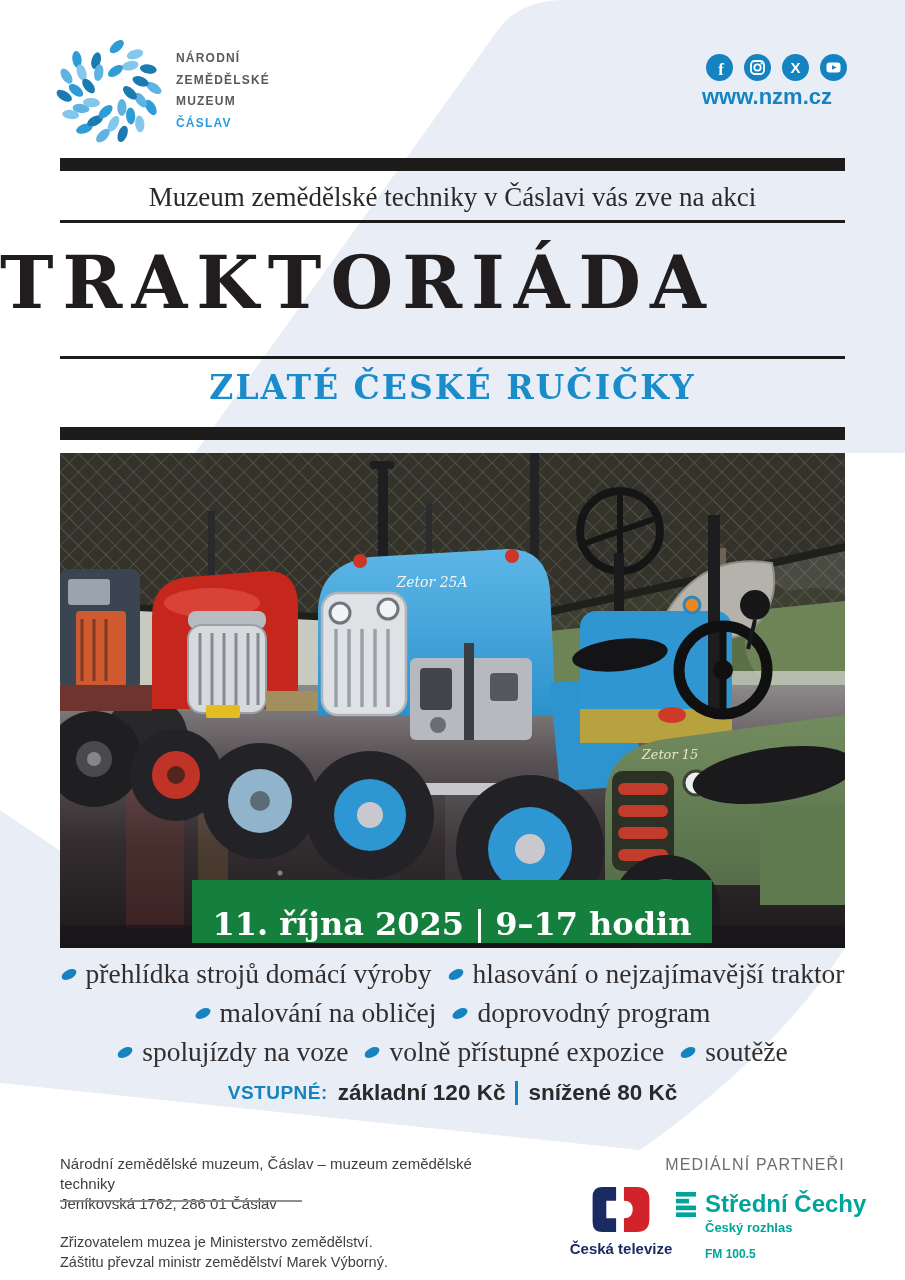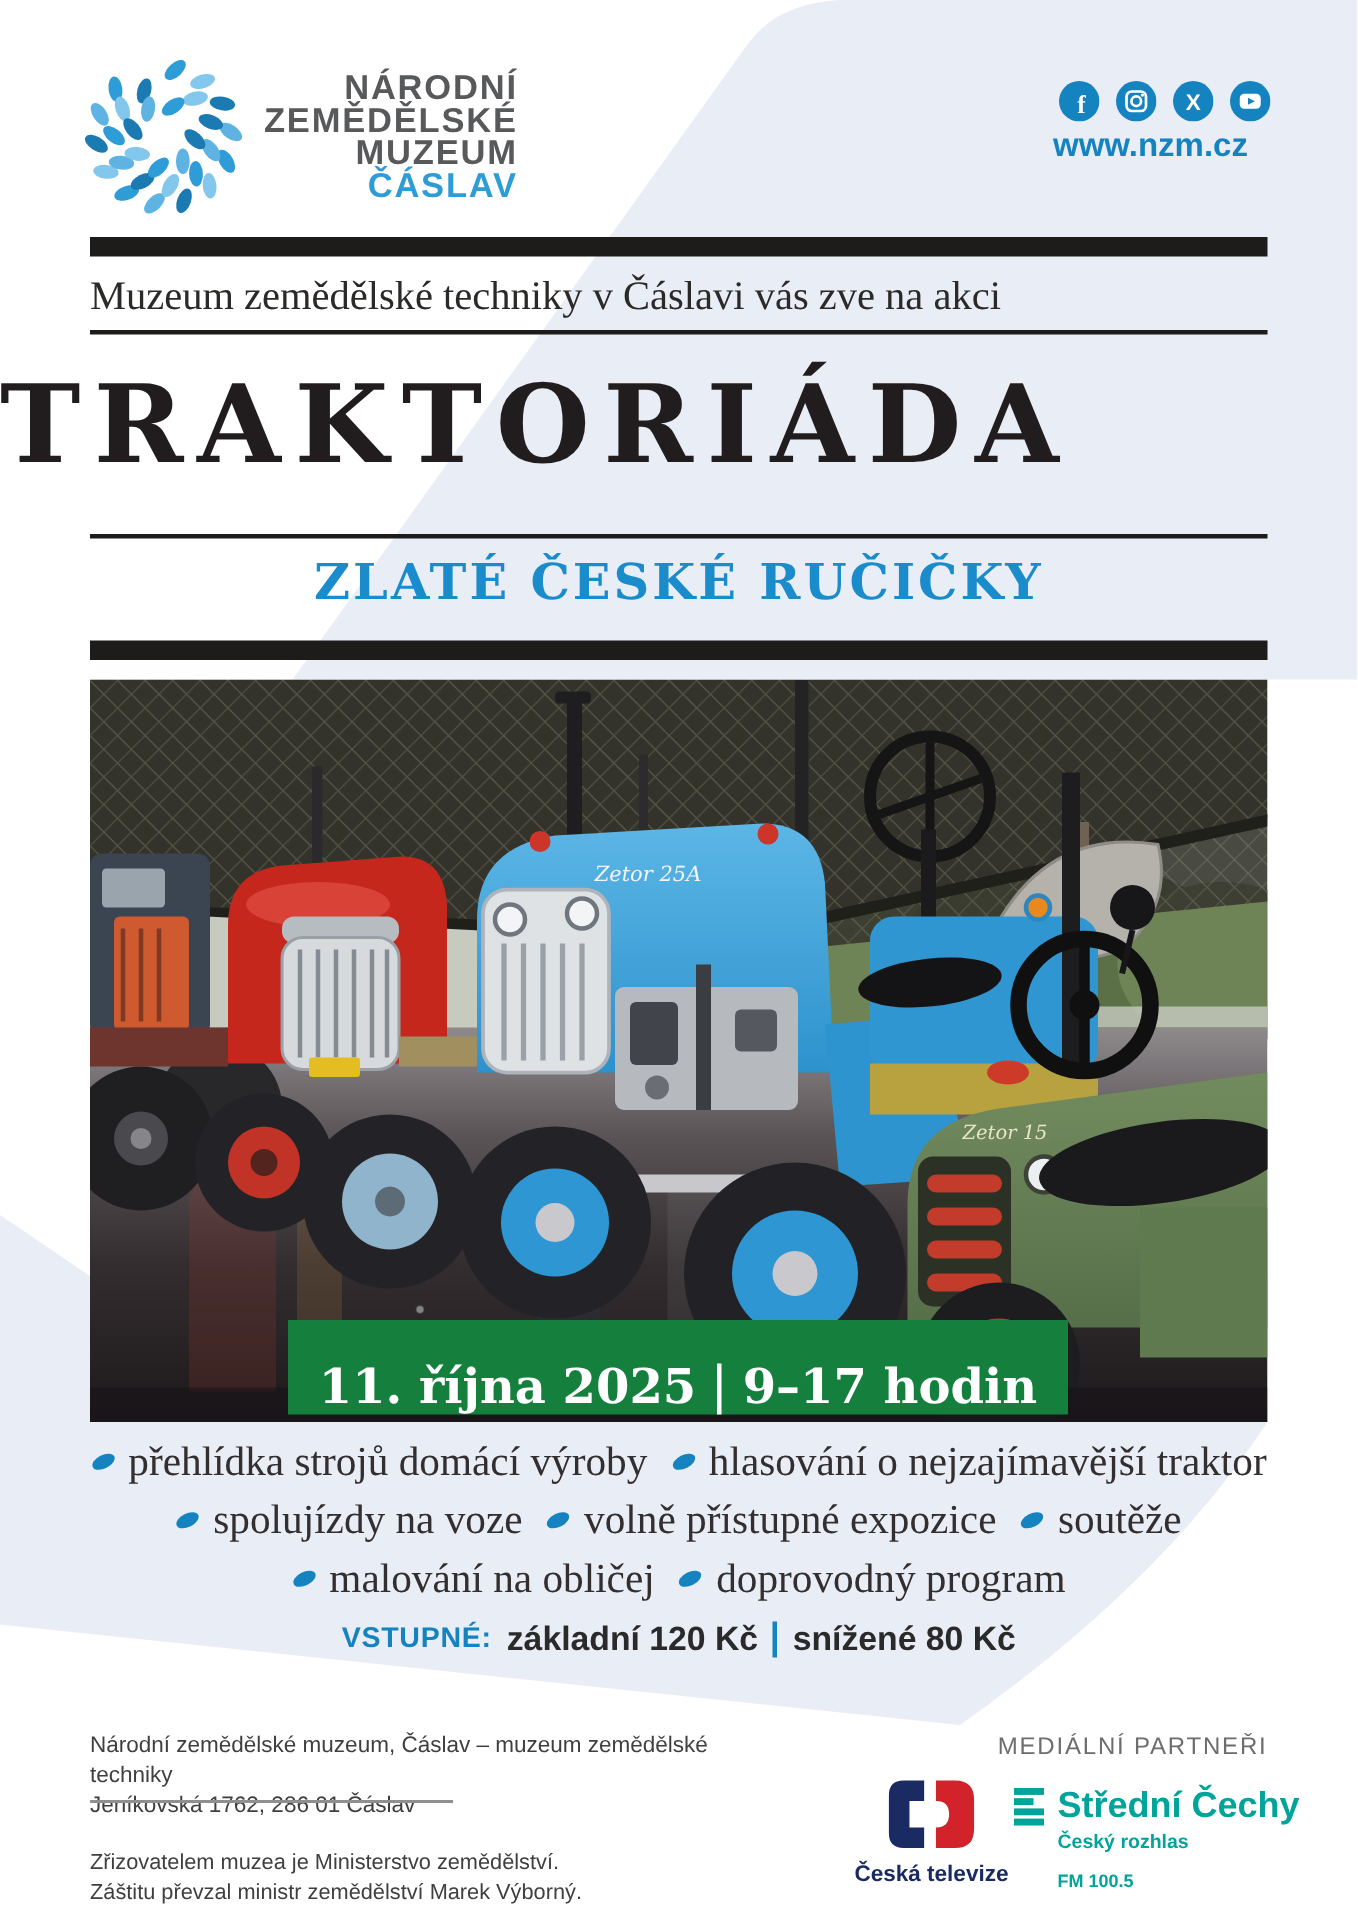--- a/index.html
+++ b/index.html
@@ -5,31 +5,31 @@
   html,body{margin:0;padding:0;background:#fff;}
   .poster{position:relative;width:905px;height:1280px;background:#ffffff;overflow:hidden;
           font-family:"Liberation Sans",sans-serif;}
   .abs{position:absolute;}
   
   #bg-shapes{position:absolute;left:0;top:0;z-index:0;}
   .content{position:absolute;left:0;top:0;width:905px;height:1280px;z-index:1;}
 
   
   .logo-wrap{left:56px;top:36px;width:320px;height:110px;display:flex;align-items:center;gap:14px;}
-  .logo-text{font-weight:bold;font-size:23px;line-height:21.5px;letter-spacing:1.2px;color:#58595b;text-align:right;}
+  .logo-text{font-weight:bold;font-size:12px;line-height:21.5px;letter-spacing:1.2px;color:#58595b;}
   .logo-text .caslav{color:#2e9cd6;}
   .social-row{right:58px;top:54px;display:flex;gap:11px;}
   .social-row svg{display:block;}
   .website{right:58px;top:84px;width:160px;text-align:center;font-weight:bold;font-size:22px;color:#1583bf;}
 
   
   .bar{left:60px;width:785px;background:#1d1c1a;}
   .rule{left:60px;width:785px;background:#1d1c1a;}
 
-  .invite{left:60px;top:182px;width:785px;
+  .invite{left:60px;top:182px;width:785px;text-align:center;
           font-family:"Liberation Serif",serif;font-size:27px;color:#2b2a28;}
   .title{left:0;top:240px;width:797px;text-align:left;font-family:"DejaVu Serif",serif;
          font-weight:bold;font-size:72px;letter-spacing:9px;color:#211d1e;}
   .subtitle{left:0;top:368px;width:905px;text-align:center;font-family:"DejaVu Serif",serif;
             font-weight:bold;font-size:33px;letter-spacing:2px;color:#1b8ccb;}
 
   
   .photo{left:60px;top:453px;width:785px;height:495px;}
   .date-banner{left:192px;top:880px;width:520px;height:63px;background:#15803d;
                display:flex;align-items:flex-end;justify-content:center;gap:14px;
@@ -384,39 +384,39 @@
             <span>přehlídka strojů domácí výroby</span>
           </span>
         <span class="item">
             <span class="leaf"></span>
             <span>hlasování o nejzajímavější traktor</span>
           </span>
       </div>
       <div class="row">
         <span class="item">
             <span class="leaf"></span>
-            <span>spolujízdy na voze</span>
-          </span>
-        <span class="item">
-            <span class="leaf"></span>
-            <span>volně přístupné expozice</span>
-          </span>
-        <span class="item">
-            <span class="leaf"></span>
-            <span>soutěže</span>
+            <span>malování na obličej</span>
+          </span>
+        <span class="item">
+            <span class="leaf"></span>
+            <span>doprovodný program</span>
           </span>
       </div>
       <div class="row">
         <span class="item">
             <span class="leaf"></span>
-            <span>malování na obličej</span>
-          </span>
-        <span class="item">
-            <span class="leaf"></span>
-            <span>doprovodný program</span>
+            <span>spolujízdy na voze</span>
+          </span>
+        <span class="item">
+            <span class="leaf"></span>
+            <span>volně přístupné expozice</span>
+          </span>
+        <span class="item">
+            <span class="leaf"></span>
+            <span>soutěže</span>
           </span>
       </div>
     </div>
 
     <div class="abs admission">
       <span class="adm-label">VSTUPNÉ:</span>
       <span class="adm-val">základní 120 Kč</span>
       <span class="adm-sep"></span>
       <span class="adm-val">snížené 80 Kč</span>
     </div>

